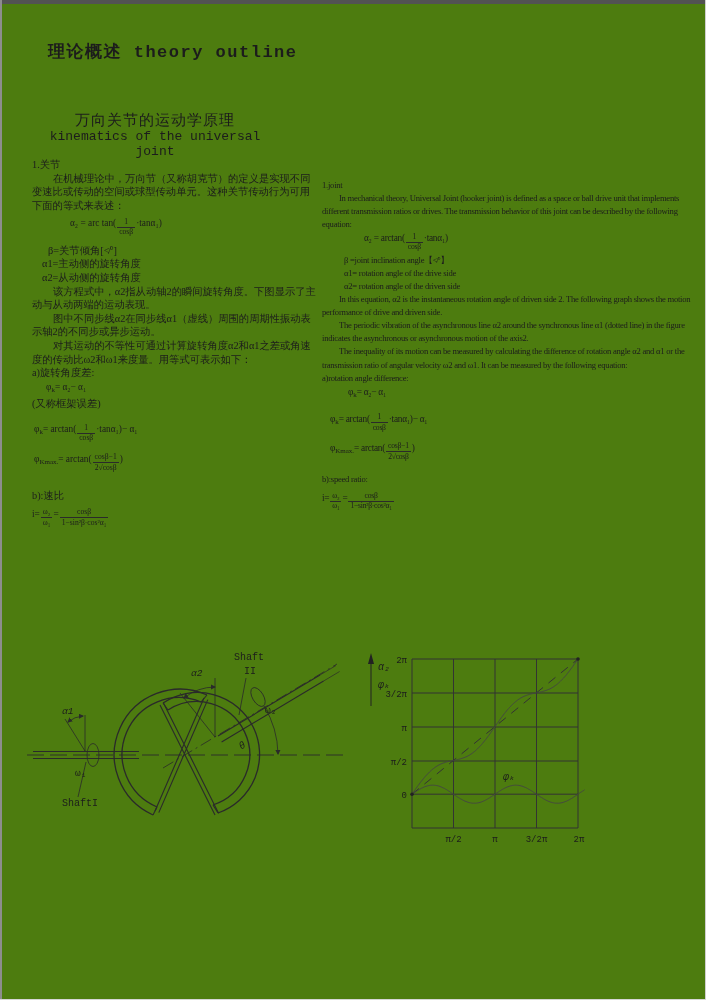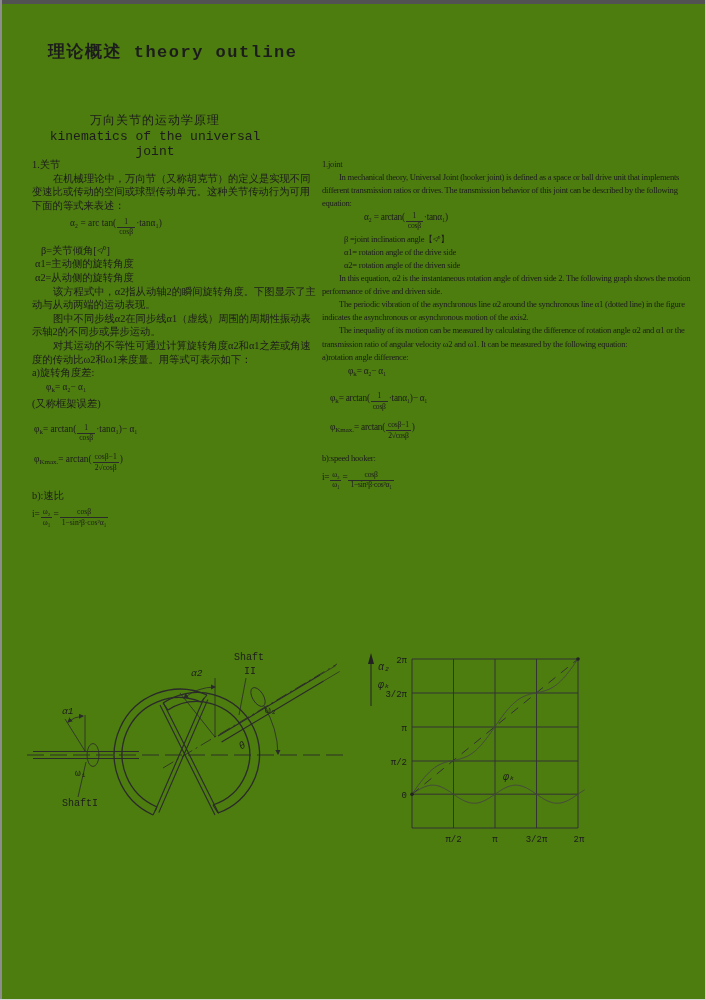--- a/index.html
+++ b/index.html
@@ -5,33 +5,33 @@
   html,body{margin:0;padding:0;background:#e8e8e8;}
   .page{position:relative;width:706px;height:1000px;background:#4d7c0f;overflow:hidden;
         font-family:"Liberation Mono","DejaVu Sans Mono","DejaVu Sans",monospace;color:#1c1c1c;}
   .edge-top{position:absolute;left:0;top:0;width:706px;height:4px;background:#525252;}
   .edge-left{position:absolute;left:0;top:0;width:2px;height:1000px;background:#8d8d8d;}
   .edge-right{position:absolute;right:0;top:0;width:1px;height:1000px;background:#cfcfcf;}
   .edge-bottom{position:absolute;left:0;bottom:0;width:706px;height:1px;background:#d6d6d6;}
 
   .doc-title{position:absolute;left:48px;top:40px;font-size:17px;letter-spacing:1.5px;font-weight:600;}
   .subtitle{position:absolute;left:40px;top:114px;width:230px;text-align:center;}
-  .subtitle .zh-line{font-size:12px;line-height:15px;letter-spacing:1px;}
+  .subtitle .zh-line{font-size:15px;line-height:15px;letter-spacing:1px;}
   .subtitle .en-line{font-size:13px;line-height:15px;letter-spacing:0;}
 
   .col{position:absolute;top:158px;font-family:Liberation Serif, serif;}
   .col-left{left:32px;width:286px;}
-  .col-right{left:322px;width:372px;}
+  .col-right{left:322px;width:372px;margin-top:21px;}
 
   .zh{font-size:10.3px;line-height:13.6px;}
   .en{font-size:8.6px;line-height:13.1px;letter-spacing:-0.25px;}
   p{margin:0;}
   .ind-zh{text-indent:21px;}
   .ind-en{text-indent:17px;}
-  .defs-zh{margin-left:3px;}
+  .defs-zh{margin-left:10px;}
   .defs-en{margin-left:22px;}
 
   .eq{font-size:9.3px;line-height:12px;white-space:nowrap;}
   .eq .frac{display:inline-block;text-align:center;vertical-align:-0.85em;margin:0 1px;}
   .eq .frac .num{display:block;padding:0 2px 0.5px 2px;border-bottom:1px solid #2a2a2a;font-size:7.6px;line-height:8.5px;}
   .eq .frac .den{display:block;padding:0.5px 2px 0 2px;font-size:7.6px;line-height:8.5px;}
   .eq sub{font-size:7px;vertical-align:-2px;letter-spacing:0;}
 
   .eqm-zh1{margin:5px 0 7px 38px;}
   .eqm-zh2{margin:1px 0 1px 14px;}
@@ -94,21 +94,21 @@
       <div>α1= rotation angle of the drive side</div>
       <div>α2= rotation angle of the driven side</div>
     </div>
     <p class="ind-en">In this equation, α2 is the instantaneous rotation angle of driven side 2. The following graph shows the motion performance of drive and driven side.</p>
     <p class="ind-en">The periodic vibration of the asynchronous line α2 around the synchronous line α1 (dotted line) in the figure indicates the asynchronous or asynchronous motion of the axis2.</p>
     <p class="ind-en">The inequality of its motion can be measured by calculating the difference of rotation angle α2 and α1 or the transmission ratio of angular velocity ω2 and ω1. It can be measured by the following equation:</p>
     <p>a)rotation angle difference:</p>
     <div class="eq eqm-en2"><span>φ</span><sub>k</sub><span>= α₂− α₁</span></div>
     <div class="eq eqm-en3"><span>φ</span><sub>k</sub><span>= arctan(</span><span class="frac"><span class="num">1</span><span class="den">cosβ</span></span><span>·tanα₁)− α₁</span></div>
     <div class="eq eqm-en4"><span>φ</span><sub>Kmax.</sub><span>=  arctan(</span><span class="frac"><span class="num">cosβ−1</span><span class="den">2√cosβ</span></span><span>)</span></div>
-    <p>b):speed hooker:</p>
+    <p>b):speed ratio:</p>
     <div class="gap6"></div>
     <div class="eq"><span>i=</span><span class="frac"><span class="num">ω₂</span><span class="den">ω₁</span></span><span>=</span><span class="frac"><span class="num">cosβ</span><span class="den">1−sin²β·cos²α₁</span></span></div>
   </div>
 
   <svg class="fig" style="left:15px;top:635px;" width="345" height="205" viewBox="0 0 345 205">
     <defs>
       <marker id="arr" viewBox="0 0 10 10" refX="8" refY="5" markerWidth="6.5" markerHeight="6.5" orient="auto-start-reverse">
         <path d="M0,0 L10,5 L0,10 z" fill="#2a2a2a"></path>
       </marker>
     </defs>

